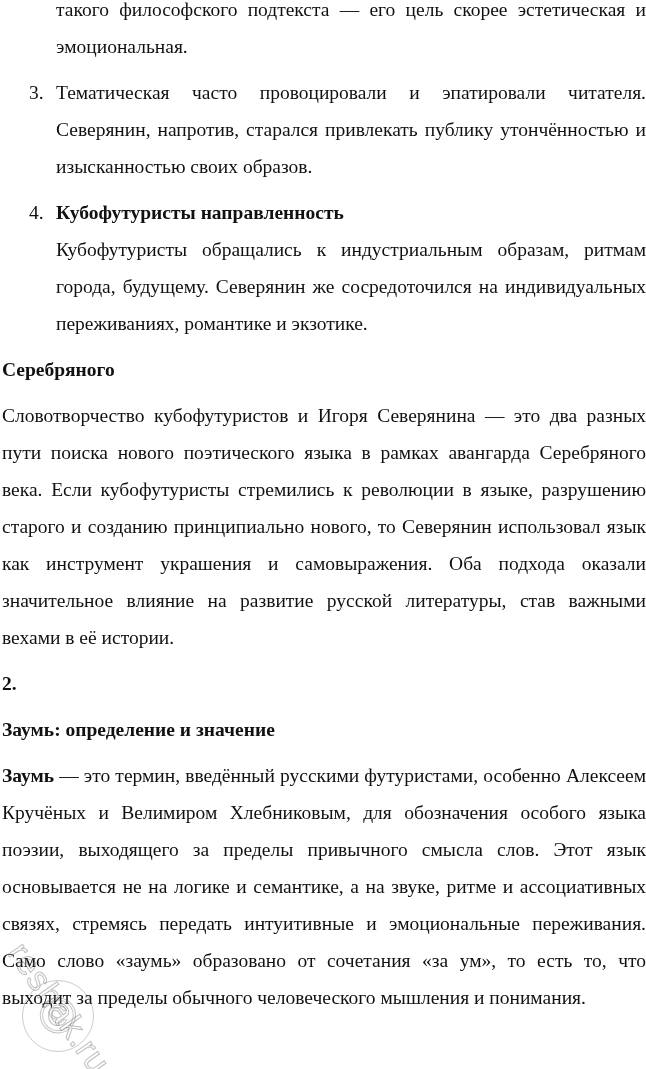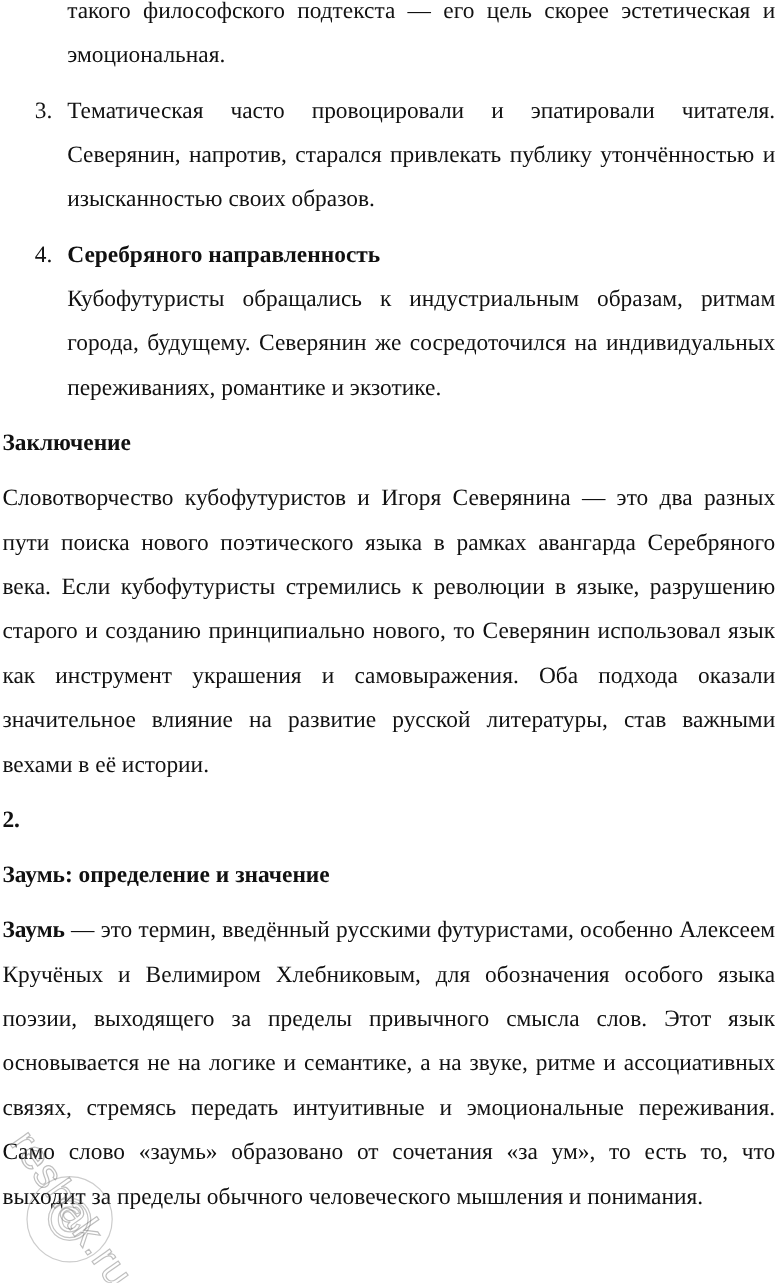--- a/index.html
+++ b/index.html
@@ -104,25 +104,25 @@
 
   <p class="indent">такого философского подтекста — его цель скорее эстетическая и эмоциональная.</p>
 
   <div class="list-item">
     <span class="list-num">3.</span>
     <p>Тематическая часто провоцировали и эпатировали читателя. Северянин, напротив, старался привлекать публику утончённостью и изысканностью своих образов.</p>
   </div>
 
   <div class="list-item">
     <span class="list-num">4.</span>
-    <span class="list-title">Серебряного направленность</span>
+    <span class="list-title">Кубофутуристы направленность</span>
     <p>Кубофутуристы обращались к индустриальным образам, ритмам города, будущему. Северянин же сосредоточился на индивидуальных переживаниях, романтике и экзотике.</p>
   </div>
 
-  <div class="heading">Заключение</div>
+  <div class="heading">Серебряного</div>
   <p class="para">Словотворчество кубофутуристов и Игоря Северянина — это два разных пути поиска нового поэтического языка в рамках авангарда Серебряного века. Если кубофутуристы стремились к революции в языке, разрушению старого и созданию принципиально нового, то Северянин использовал язык как инструмент украшения и самовыражения. Оба подхода оказали значительное влияние на развитие русской литературы, став важными вехами в её истории.</p>
 
   <div class="heading">2.</div>
   <div class="heading">Заумь: определение и значение</div>
   <p class="para"><span class="bold">Заумь</span><span> — это термин, введённый русскими футуристами, особенно Алексеем Кручёных и Велимиром Хлебниковым, для обозначения особого языка поэзии, выходящего за пределы привычного смысла слов. Этот язык основывается не на логике и семантике, а на звуке, ритме и ассоциативных связях, стремясь передать интуитивные и эмоциональные переживания. Само слово «заумь» образовано от сочетания «за ум», то есть то, что выходит за пределы обычного человеческого мышления и понимания.</span></p>
 
 </div>
 
 <div class="watermark">
   <div class="wm-text">reshak.ru</div>

